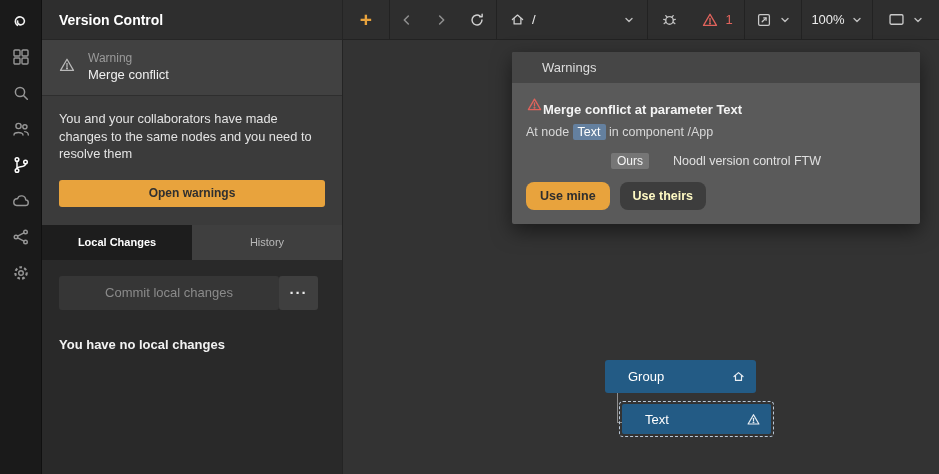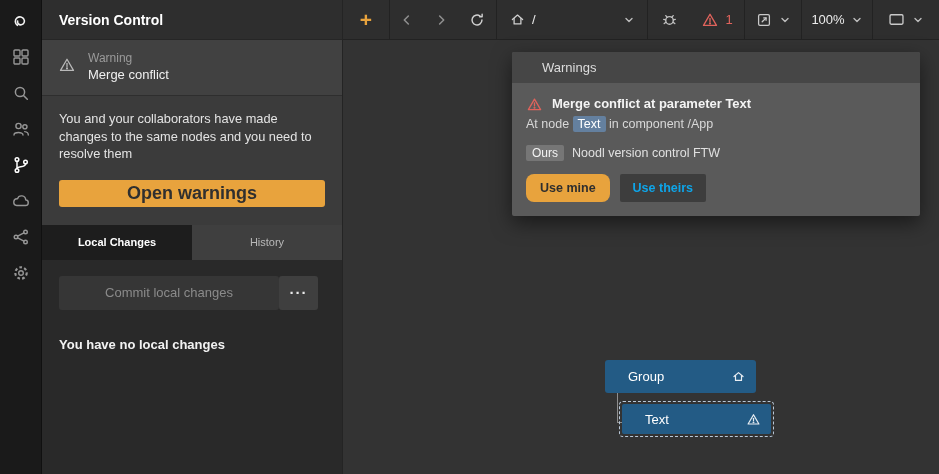--- a/index.html
+++ b/index.html
@@ -45,21 +45,21 @@
   .warn-block .tri{color:#b9b9b9;flex:none;}
   .warn-label{color:#9a9a9a;font-size:12px;}
   .warn-msg{color:#f0f0f0;font-size:13px;margin-top:2px;}
   .desc{
     color:#e3e3e3;font-size:12.8px;line-height:1.38;
     padding:14px 15px 0 17px;
   }
   .open-warnings{
     margin:17px 17px 0;height:27px;flex:none;
     background:var(--accent);color:#2f2f2f;
-    font-family:inherit;font-size:18px;font-weight:bold;
+    font-family:inherit;font-size:12px;font-weight:bold;
     border:none;border-radius:3px;cursor:pointer;
   }
   .tabs{display:flex;margin-top:18px;flex:none;}
   .tab{
     flex:1;height:35px;display:flex;align-items:center;justify-content:center;
     font-size:11px;color:#b9b9b9;background:#3f3f3f;cursor:pointer;
   }
   .tab.active{background:#1d1d1d;color:#ffffff;font-weight:bold;}
   .tab-content{flex:1;background:#292929;padding:16px 13px 0 17px;}
   .commit-row{display:flex;gap:0;}
@@ -105,36 +105,36 @@
     position:absolute;left:169px;top:52px;width:408px;z-index:5;
     background:#5a5a5a;border-radius:2px;
     box-shadow:0 7px 20px rgba(0,0,0,0.5);
   }
   .popup-header{
     height:31px;background:#464646;border-radius:2px 2px 0 0;
     display:flex;align-items:center;padding-left:30px;
     color:#dddddd;font-size:13px;
   }
   .popup-body{padding:13px 14px 14px;}
-  .conflict-row{display:flex;align-items:flex-start;gap:9px;}
+  .conflict-row{display:flex;align-items:flex-end;}
   .conflict-row .tri{color:var(--warn);flex:none;}
   .conflict-title{color:#f4f4f4;font-size:13px;font-weight:bold;}
-  .at-node{color:#d8d8d8;font-size:12.5px;}
+  .at-node{margin-top:8px;color:#d8d8d8;font-size:12.5px;}
   .chip-node{background:#64809f;color:#ffffff;padding:1px 5px;border-radius:2px;}
   .vals{margin-top:14px;}
-  .val-row{display:flex;align-items:center;gap:8px;margin-top:6px;color:#e0e0e0;font-size:12.5px;}
+  .val-row{display:flex;align-items:center;gap:24px;margin-top:6px;color:#e0e0e0;font-size:12.5px;justify-content:center;}
   .chip-gray{background:#767676;color:#f4f4f4;padding:1px 6px;border-radius:2px;font-size:12px;flex:none;}
   .popup-actions{margin-top:13px;display:flex;gap:10px;}
   .btn-yellow{
     background:var(--accent);color:#2e2e2e;font-family:inherit;
     font-size:12.5px;font-weight:bold;border:none;padding:7px 14px;border-radius:8px;cursor:pointer;
   }
   .btn-dark{
-    background:#3d3d3d;color:#0ea5e9;font-family:inherit;
-    font-size:12.5px;font-weight:bold;border:none;padding:7px 13px;border-radius:2px;cursor:pointer;
+    background:#3d3d3d;color:#fef9c3;font-family:inherit;
+    font-size:12.5px;font-weight:bold;border:none;padding:7px 13px;border-radius:8px;cursor:pointer;
   }
 
   
   .canvas{position:absolute;left:0;right:0;top:40px;bottom:0;background:#333333;}
   .node{
     background:var(--node-blue);border-radius:3px;color:#ffffff;font-size:13px;
     display:flex;align-items:center;justify-content:space-between;
     padding:0 10px 0 23px;cursor:pointer;
   }
   .node-group{position:absolute;left:262px;top:320px;width:151px;height:33px;}

